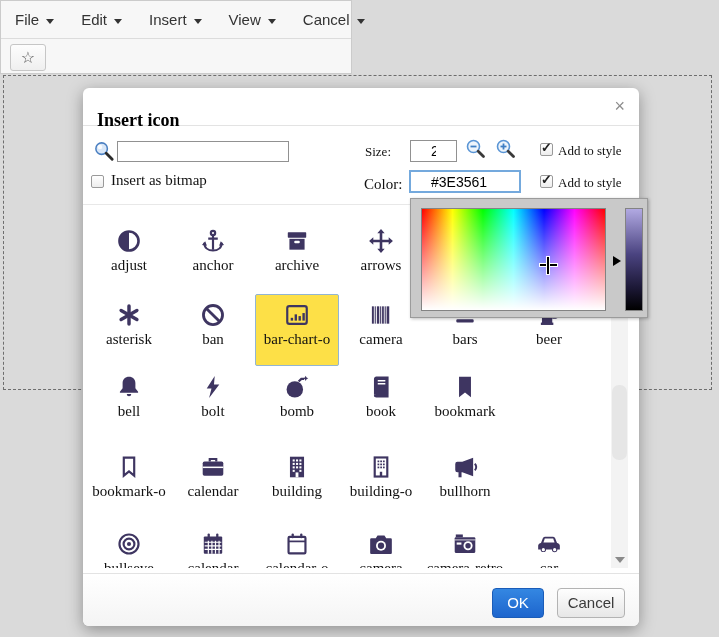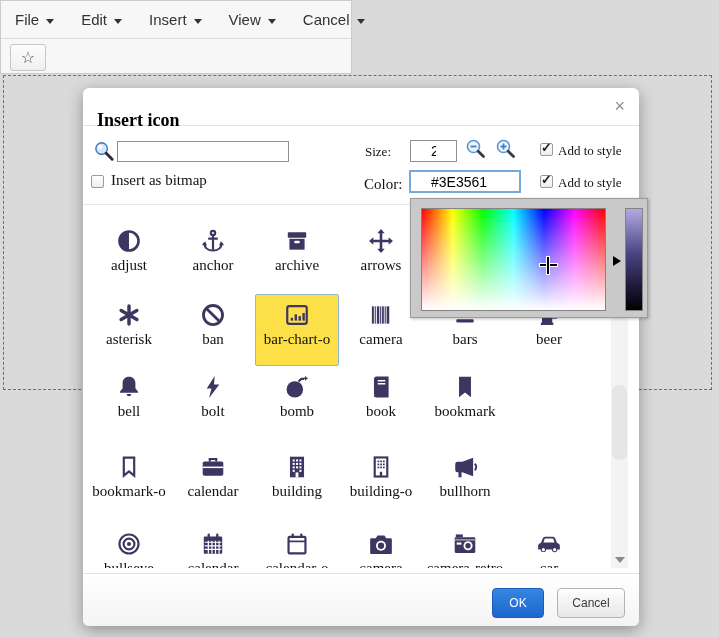--- a/index.html
+++ b/index.html
@@ -76,21 +76,21 @@
   .crosshair{position:absolute;left:118px;top:48px;width:17px;height:17px;}
   .crosshair .h{position:absolute;left:0;top:7px;width:17px;height:2px;background:#000;box-shadow:0 0 0 1px #fff;}
   .crosshair .v{position:absolute;left:7px;top:0;width:2px;height:17px;background:#000;box-shadow:0 0 0 1px #fff;}
   .val-slider{position:absolute;left:214px;top:9px;width:16px;height:101px;border:1px solid #838383;}
   .slider-arrow{position:absolute;left:202px;top:57px;width:0;height:0;
     border-top:5px solid transparent;border-bottom:5px solid transparent;border-left:8px solid #000;}
 
   
   .dlg-footer{left:0;top:485px;width:556px;height:53px;background:linear-gradient(#ffffff,#f4f4f4);
     border-top:1px solid #e3e3e3;border-radius:0 0 6px 6px;box-sizing:border-box;}
-  .btn{position:absolute;top:14px;height:30px;border-radius:4px;font-size:12px;text-align:center;
+  .btn{position:absolute;top:14px;height:30px;border-radius:4px;font-size:15px;text-align:center;
     line-height:28px;box-sizing:border-box;cursor:default;}
   .btn-ok{left:409px;width:52px;background:linear-gradient(#3487e2,#1d65cd);border:1px solid #1a5cb8;color:#fff;}
   .btn-cancel{left:474px;width:68px;background:linear-gradient(#fefefe,#e7e7e7);border:1px solid #b3b3b3;color:#3a3a3a;}
 </style>
 </head>
 <body>
 
 <div class="abs toolbar-widget">
   <div class="menu-row">
       <span class="menu-item"><span>File</span><i class="caret"></i></span>

